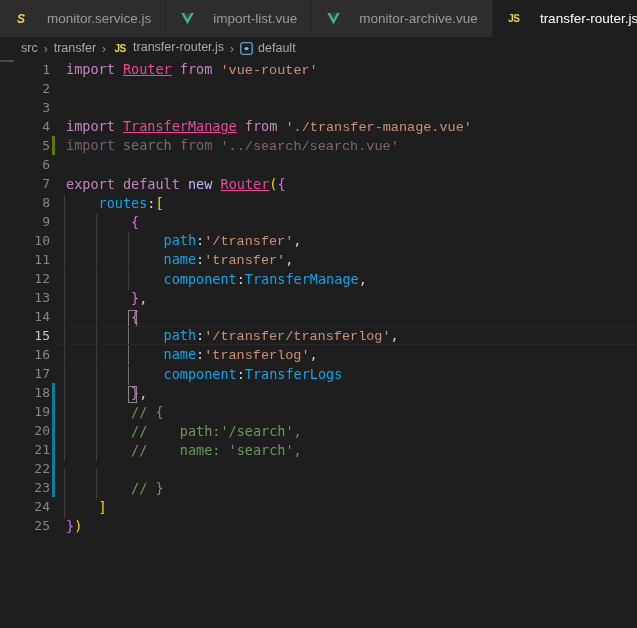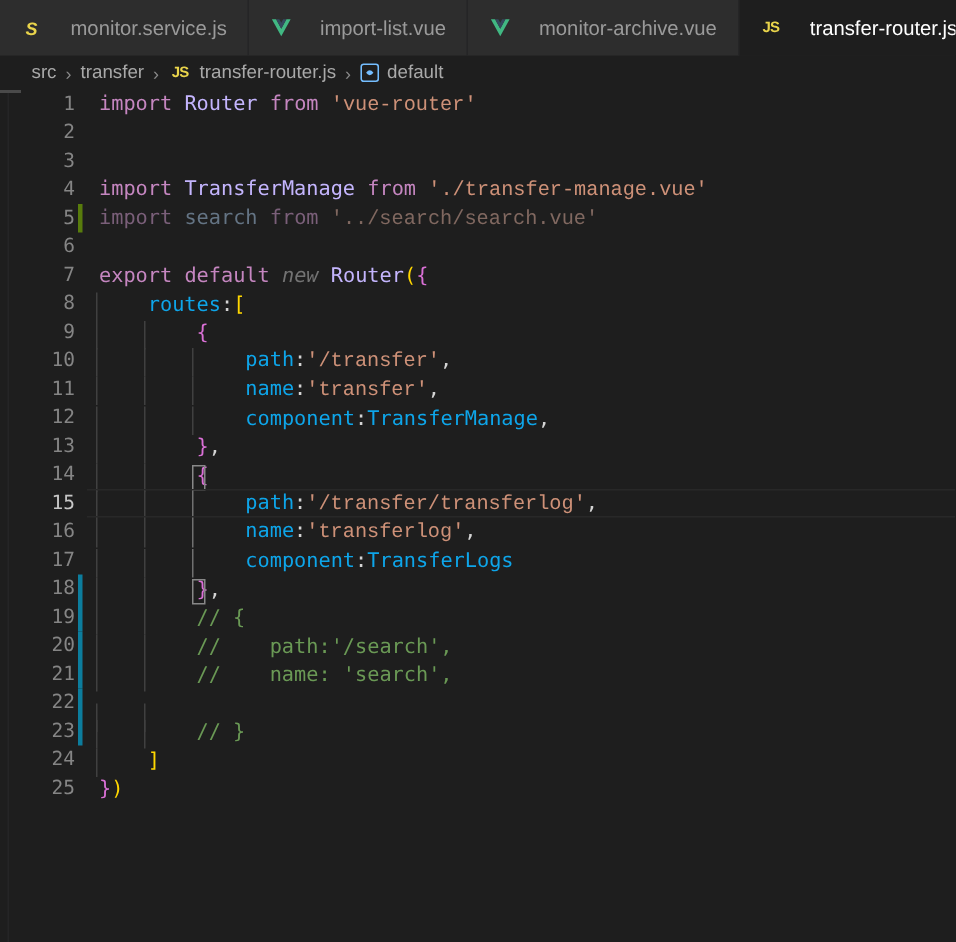--- a/index.html
+++ b/index.html
@@ -69,21 +69,21 @@
     display: flex;
     align-items: center;
     padding-left: 21px;
     font-size: 12.5px;
     color: #a9a9a9;
     gap: 0;
     white-space: nowrap;
   }
   .crumb {
     display: inline-flex;
-    align-items: center;
+    align-items: flex-start;
     gap: 5px;
     cursor: pointer;
     line-height: 1;
   }
   .crumb-sep {
     color: #8a8a8a;
     margin: 0 6px;
     font-size: 12px;
     line-height: 1;
   }
@@ -193,23 +193,23 @@
   .bmatch {
     position: absolute;
     top: 1px;
     width: 9px;
     height: 17px;
     border: 1px solid #888888;
   }
 
   
   .k   { color: #c586c0; text-align: center; }   
-  .kb  { color: #737373; font-style: italic; }   
+  .kb  { color: #c4b5fd; }   
   .id  { color: #0ea5e9; }   
-  .cls { color: #c4b5fd; }   
+  .cls { color: #ec4899; text-decoration: underline; }   
   .str { color: #ce9178; font-family: Liberation Mono, monospace; }   
   .pl  { color: #d4d4d4; }   
   .cm  { color: #6a9955; }   
   .by  { color: #ffd700; }   
   .bp  { color: #da70d6; }   
 
   
   .dim .k   { color: #7a5f79; }
   .dim .id  { color: #647484; }
   .dim .str { color: #806860; }

